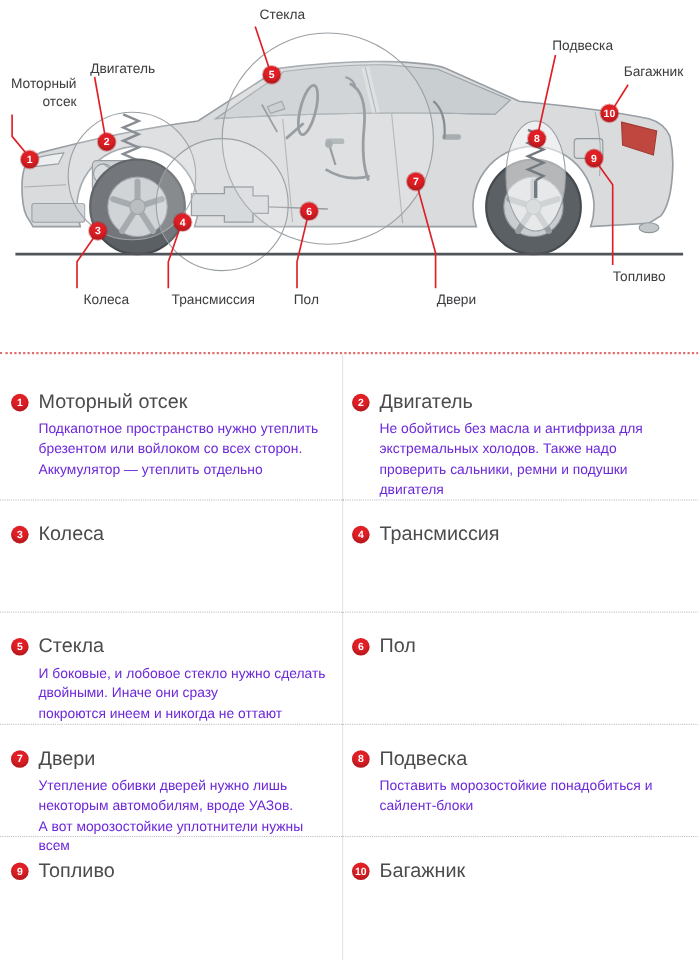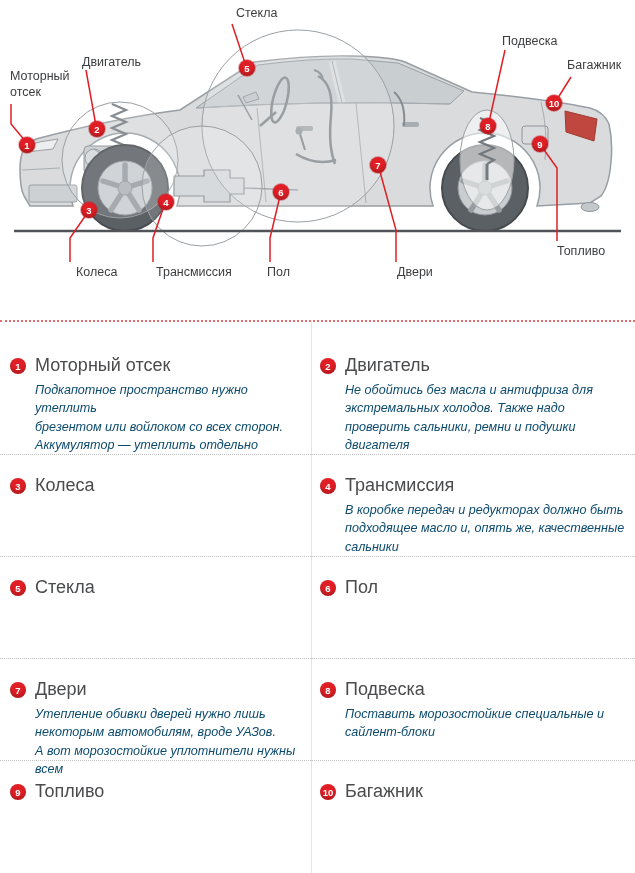--- a/index.html
+++ b/index.html
@@ -8,21 +8,21 @@
   .stage { position:relative; width:635px; height:873px; background:#fff; overflow:hidden; }
 
   
   .diagram { position:relative; width:635px; height:320px; }
   .diagram svg { position:absolute; left:0; top:0; }
 
   .dlabel {
     position:absolute; font-size:12.5px; color:#3c3d3f; line-height:1.25;
     white-space:pre-line;
   }
-  .l1 { left:10px;  top:69px;  }
+  .l1 { left:10px;  top:69px;text-align:right;  }
   .l2 { left:82px;  top:55px;  }
   .l3 { left:76px;  top:265px; }
   .l4 { left:156px; top:265px; }
   .l5 { left:236px; top:6px;   }
   .l6 { left:267px; top:265px; }
   .l7 { left:397px; top:265px; }
   .l8 { left:502px; top:34px;  }
   .l9 { left:557px; top:244px; }
   .l10{ left:567px; top:58px;  }
 
@@ -61,23 +61,22 @@
     flex:0 0 auto; width:16px; height:16px; border-radius:50%;
     background:#df1f25; color:#fff; font-size:9.5px; font-weight:bold;
     display:flex; align-items:center; justify-content:center;
     margin:3px 9px 0 0;
     box-shadow: inset 0 -3px 3px rgba(0,0,0,0.18);
   }
   .ititle {
     font-size:18px; font-weight:400; color:#4a4b4d; line-height:1.2;
   }
   .idesc {
-    margin:4px 0 0 25px; font-size:12.6px; color:#0c4a6e; line-height:1.48;
+    margin:4px 0 0 25px; font-size:12.6px; color:#6d28d9; line-height:1.48;
     white-space:pre-line;
-    font-style:italic;
   }
 </style>
 </head>
 <body>
 
 <div class="stage">
 
   <div class="diagram">
     <svg width="635" height="320" viewBox="0 0 635 320">
 
@@ -230,30 +229,30 @@
         <span class="lmarker">3</span>
         <h3 class="ititle">Колеса</h3>
       </div>
     </div>
 
     <div class="cell col-r sep">
       <div class="cell-head">
         <span class="lmarker">4</span>
         <h3 class="ititle">Трансмиссия</h3>
       </div>
-      <p class="idesc">В коробке передач и редукторах должно быть
-подходящее масло и, опять же, качественные
-сальники</p>
     </div>
 
     <div class="cell col-l sep">
       <div class="cell-head">
         <span class="lmarker">5</span>
         <h3 class="ititle">Стекла</h3>
       </div>
+      <p class="idesc">И боковые, и лобовое стекло нужно сделать
+двойными. Иначе они сразу
+покроются инеем и никогда не оттают</p>
     </div>
 
     <div class="cell col-r sep">
       <div class="cell-head">
         <span class="lmarker">6</span>
         <h3 class="ititle">Пол</h3>
       </div>
     </div>
 
     <div class="cell col-l sep">
@@ -264,21 +263,21 @@
       <p class="idesc">Утепление обивки дверей нужно лишь
 некоторым автомобилям, вроде УАЗов.
 А вот морозостойкие уплотнители нужны всем</p>
     </div>
 
     <div class="cell col-r sep">
       <div class="cell-head">
         <span class="lmarker">8</span>
         <h3 class="ititle">Подвеска</h3>
       </div>
-      <p class="idesc">Поставить морозостойкие специальные и
+      <p class="idesc">Поставить морозостойкие понадобиться и
 сайлент-блоки</p>
     </div>
 
     <div class="cell col-l">
       <div class="cell-head">
         <span class="lmarker">9</span>
         <h3 class="ititle">Топливо</h3>
       </div>
     </div>
 

